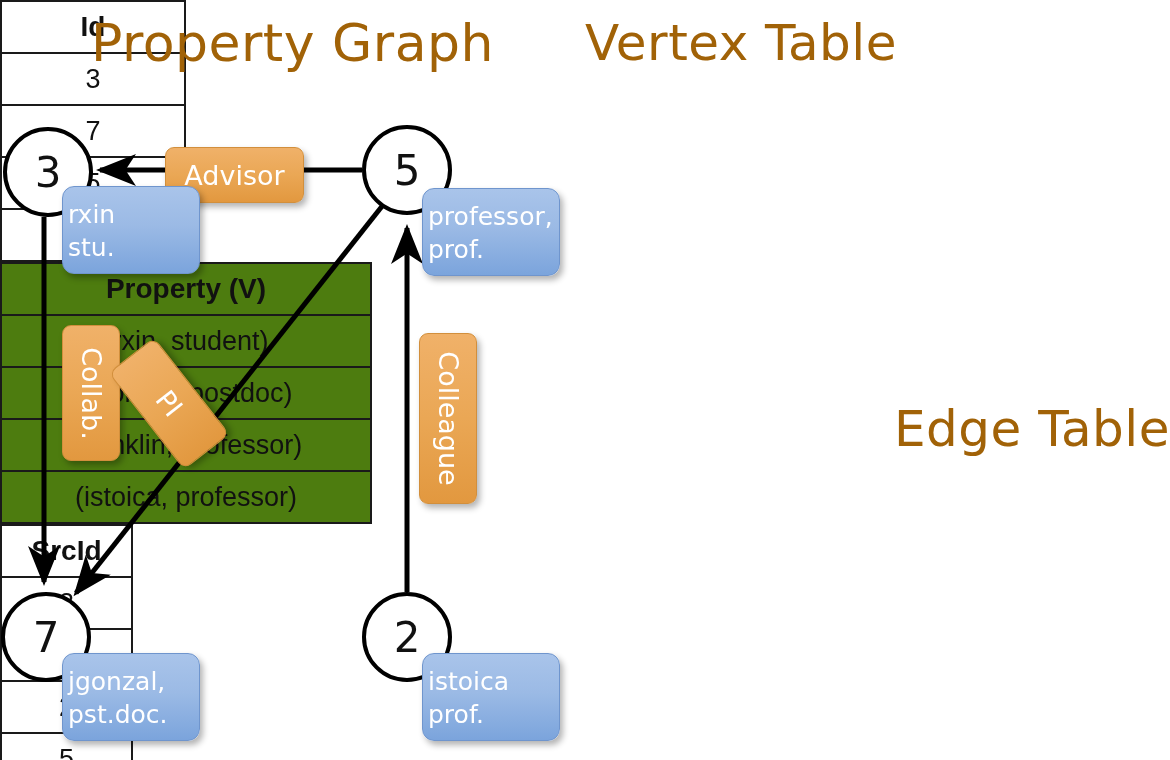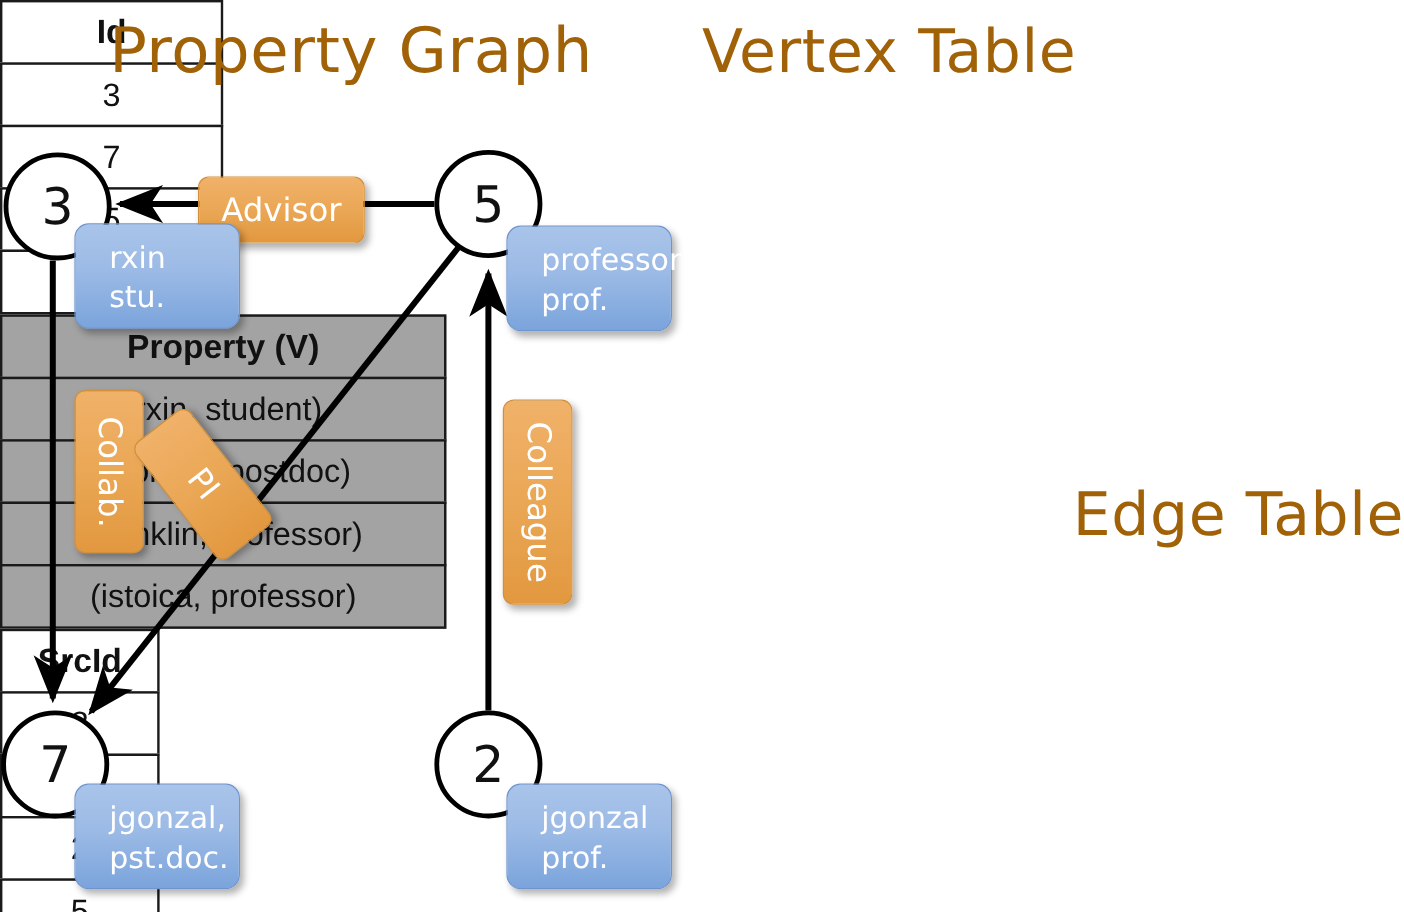--- a/index.html
+++ b/index.html
@@ -82,21 +82,21 @@
     width: 138px;
     height: 88px;
     border-radius: 12px;
     background: linear-gradient(to bottom, #a9c4ea 0%, #9bbae5 45%, #7ba4dc 100%);
     border: 1px solid #6f95cd;
     box-sizing: border-box;
     box-shadow: 3px 4px 6px rgba(0,0,0,0.30);
     color: #ffffff;
     font-size: 25px;
     line-height: 33px;
-    padding: 11px 0 0 28px;
+    padding: 11px 0 0 5px;
     z-index: 6;
     font-family: "DejaVu Sans", sans-serif;
   }
   #vbox-rxin     { left: 62px;  top: 186px; }
   #vbox-franklin { left: 422px; top: 188px; }
   #vbox-jgonzal  { left: 62px;  top: 653px; }
   #vbox-istoica  { left: 422px; top: 653px; }
   .vbox .line { display: block; white-space: nowrap; }
 
   
@@ -151,21 +151,21 @@
     border: 2px solid #1a1a1a;
     display: flex;
     align-items: center;
     justify-content: center;
     font-size: 27px;
     color: #111111;
     white-space: nowrap;
   }
   .cell.hdr { font-weight: bold; font-size: 28px; }
   .cell.key { background: #ffffff; }
-  .cell.vprop { background: #a3a3a3; }
+  .cell.vprop { background: #4d7c0f; }
 
   
   #vertex-id-col    { left: 593px; top: 104px;  width: 186px; }
   #vertex-prop-col  { left: 783px; top: 104px;  width: 372px; }
   #vertex-id-col .cell, #vertex-prop-col .cell { height: 54px; margin-top: -2px; }
   #vertex-id-col .cell:first-child, #vertex-prop-col .cell:first-child { margin-top: 0; }
 
   
   #edge-src-col   { left: 593px; top: 489px; width: 133px; }
   #edge-src-col .cell, #edge-dst-col .cell, #edge-prop-col .cell { height: 54px; margin-top: -2px; }
@@ -207,21 +207,21 @@
   </div>
   <div class="vbox" id="vbox-franklin">
     <span class="line">professor,</span>
     <span class="line">prof.</span>
   </div>
   <div class="vbox" id="vbox-jgonzal">
     <span class="line">jgonzal,</span>
     <span class="line">pst.doc.</span>
   </div>
   <div class="vbox" id="vbox-istoica">
-    <span class="line">jgonzal</span>
+    <span class="line">istoica</span>
     <span class="line">prof.</span>
   </div>
 
   <div class="ebox" id="ebox-advisor">
     <span>Advisor</span>
   </div>
   <div class="ebox" id="ebox-collab">
     <span class="rot">Collab.</span>
   </div>
   <div class="ebox" id="ebox-pi">

